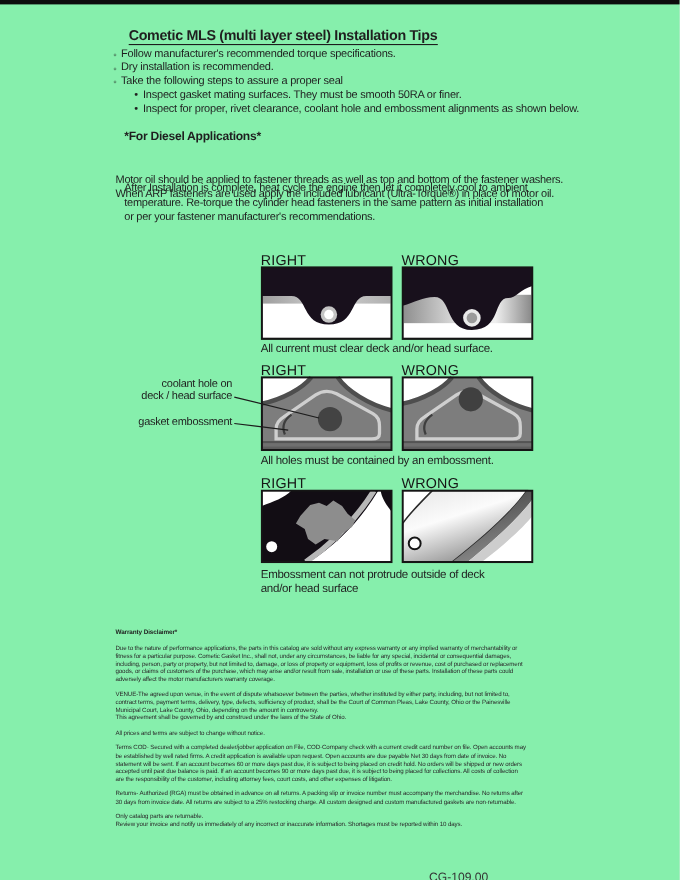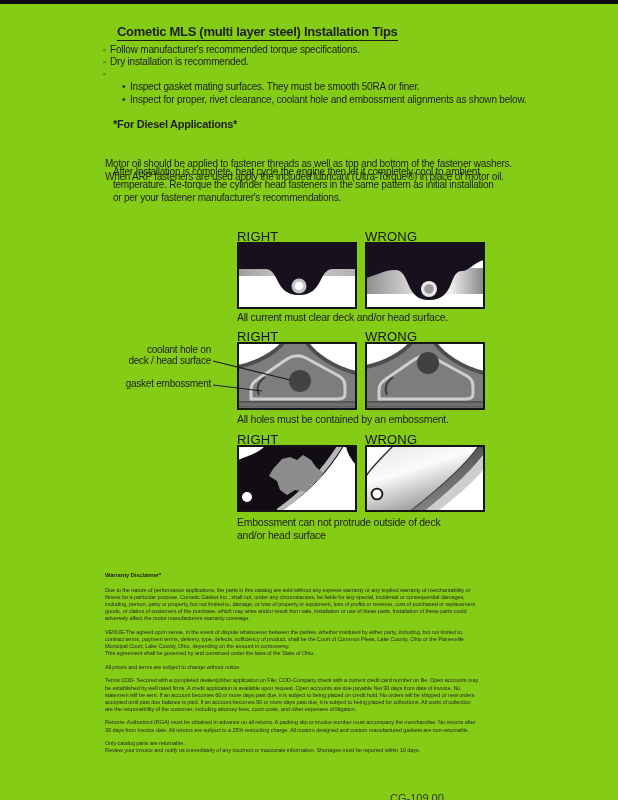--- a/index.html
+++ b/index.html
@@ -1,17 +1,17 @@
 <!DOCTYPE html>
 <html><head>
 <meta charset="utf-8">
 <style>
   html,body{margin:0;padding:0;background:#e8e8e8;}
   .page{
-    position:relative;width:618px;height:800px;background:#84cc16;
+    position:relative;width:618px;height:800px;background:#86efac;
     overflow:hidden;color:#1f1f1f;
     font-family:"Liberation Sans","DejaVu Sans",sans-serif;
     letter-spacing:-0.2px;
   }
   .abs{position:absolute;}
   .topbar{position:absolute;left:0;top:0;width:618px;height:4px;background:#0d0d0d;}
 
   .title{
     left:117px;top:24px;margin:0;font-size:13px;font-weight:bold;letter-spacing:-0.3px;
     border-bottom:1.5px solid #1c1c1c;padding-bottom:1px;
@@ -67,20 +67,21 @@
     <div class="b">
       <span class="m">◦</span>
       <span>Follow manufacturer's recommended torque specifications.</span>
     </div>
     <div class="b">
       <span class="m">◦</span>
       <span>Dry installation is recommended.</span>
     </div>
     <div class="b">
       <span class="m">◦</span>
+      <span>Take the following steps to assure a proper seal</span>
     </div>
     <div class="b sub">
       <span class="m">•</span>
       <span>Inspect gasket mating surfaces.  They must be smooth 50RA or finer.</span>
     </div>
     <div class="b sub">
       <span class="m">•</span>
       <span>Inspect for proper, rivet clearance, coolant hole and embossment alignments as shown below.</span>
     </div>
   </div>

